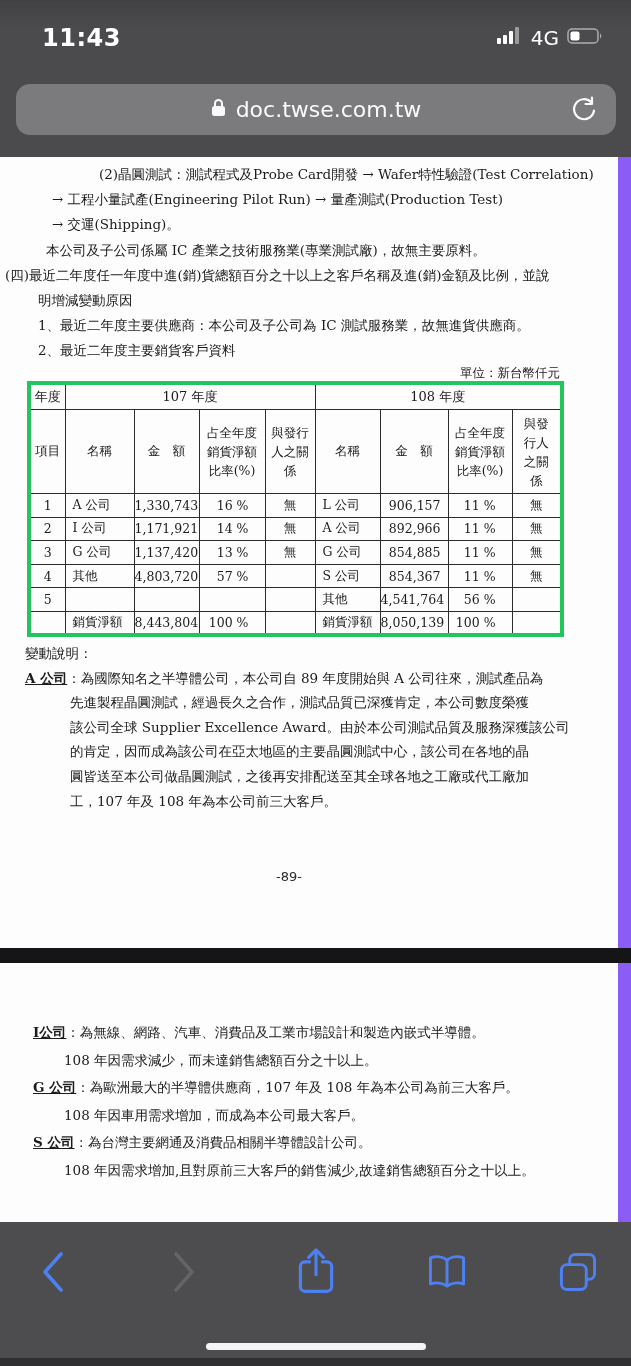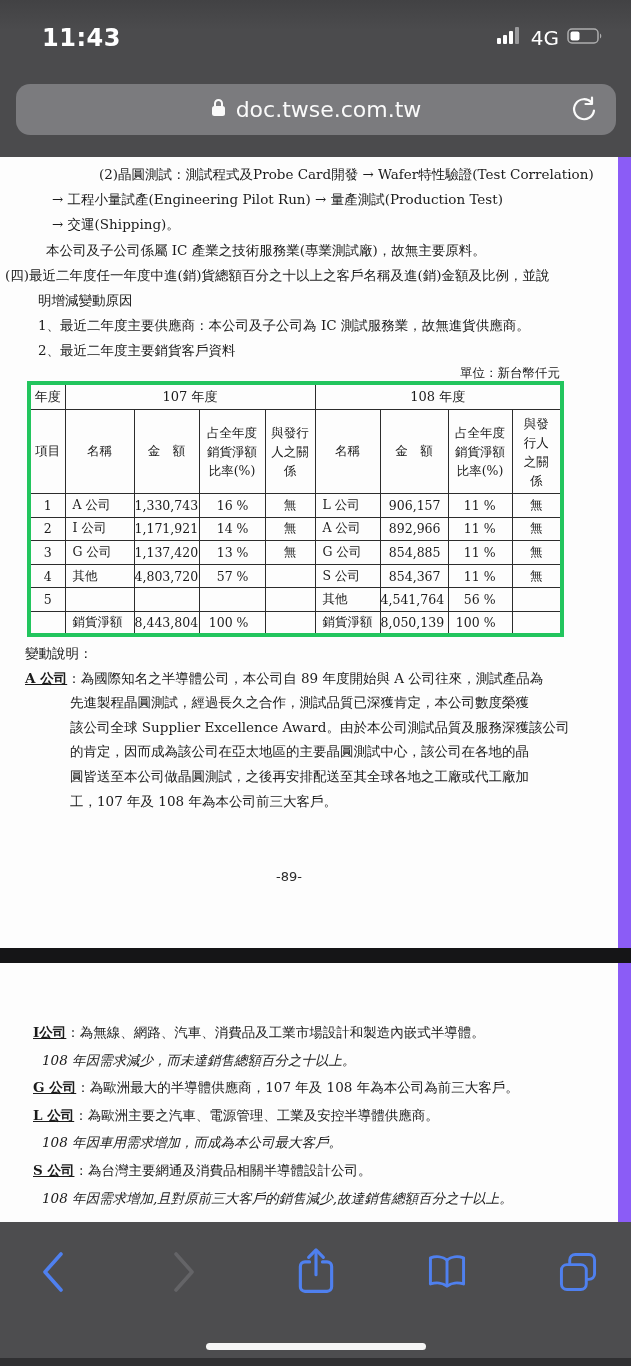--- a/index.html
+++ b/index.html
@@ -68,21 +68,21 @@
   .note-title { padding-left:25px; height:24.6px; line-height:24.6px; }
   .a-line { padding-left:70px; height:24.6px; line-height:24.6px; white-space:nowrap; }
   .a-first { padding-left:25px; }
   .lbl { font-weight:bold; text-decoration:underline; }
   .pagenum { width:578px; text-align:center; margin-top:56px; font-size:13px;
              font-family:"DejaVu Sans","Liberation Sans",sans-serif; color:#2a2a2a; }
   
   .page2-inner { padding-top:56px; font-size:13.5px; }
   .e-line { height:27.6px; line-height:27.6px; white-space:nowrap; }
   .e-first { padding-left:33px; }
-  .e-cont { padding-left:42px;font-style:italic; }
+  .e-cont { padding-left:64px; }
   
   .toolbar {
     position:absolute; top:1222px; left:0; width:631px; height:144px;
     background:#4d4d4f;
   }
   .tb-icons {
     position:absolute; top:22px; left:0; width:631px; padding:0 30px;
     display:flex; justify-content:space-between; align-items:center;
   }
   .tb-btn { width:46px; height:56px; display:flex; align-items:center; justify-content:center; background:none; border:none; }
@@ -274,23 +274,20 @@
 
   <div class="page page2">
     <div class="page2-inner">
       <div class="e-line e-first">
         <span class="lbl">I公司</span><span>：</span><span>為無線、網路、汽車、消費品及工業市場設計和製造內嵌式半導體。</span>
       </div>
       <div class="e-line e-cont">108 年因需求減少，而未達銷售總額百分之十以上。</div>
       <div class="e-line e-first">
         <span class="lbl">G 公司</span><span>：</span><span>為歐洲最大的半導體供應商，107 年及 108 年為本公司為前三大客戶。</span>
       </div>
-      <div class="e-line e-first">
-        <span class="lbl">L 公司</span><span>：</span><span>為歐洲主要之汽車、電源管理、工業及安控半導體供應商。</span>
-      </div>
       <div class="e-line e-cont">108 年因車用需求增加，而成為本公司最大客戶。</div>
       <div class="e-line e-first">
         <span class="lbl">S 公司</span><span>：</span><span>為台灣主要網通及消費品相關半導體設計公司。</span>
       </div>
       <div class="e-line e-cont">108 年因需求增加,且對原前三大客戶的銷售減少,故達銷售總額百分之十以上。</div>
     </div>
   </div>
 
   <div class="toolbar">
     <div class="tb-icons">

